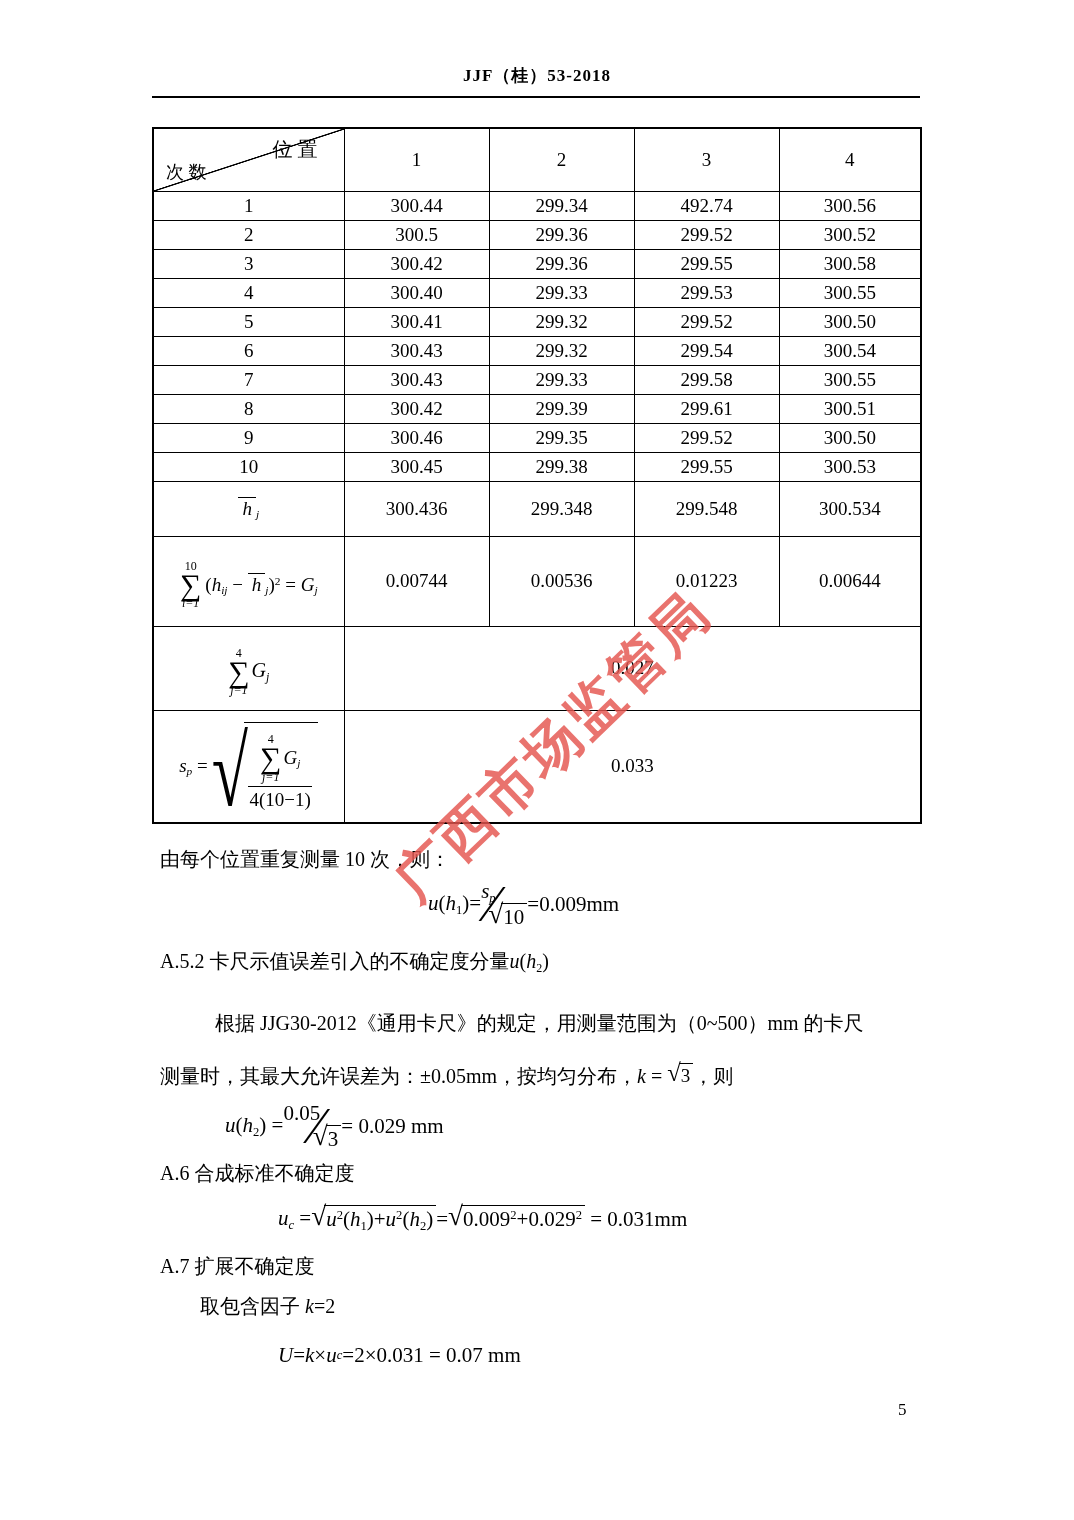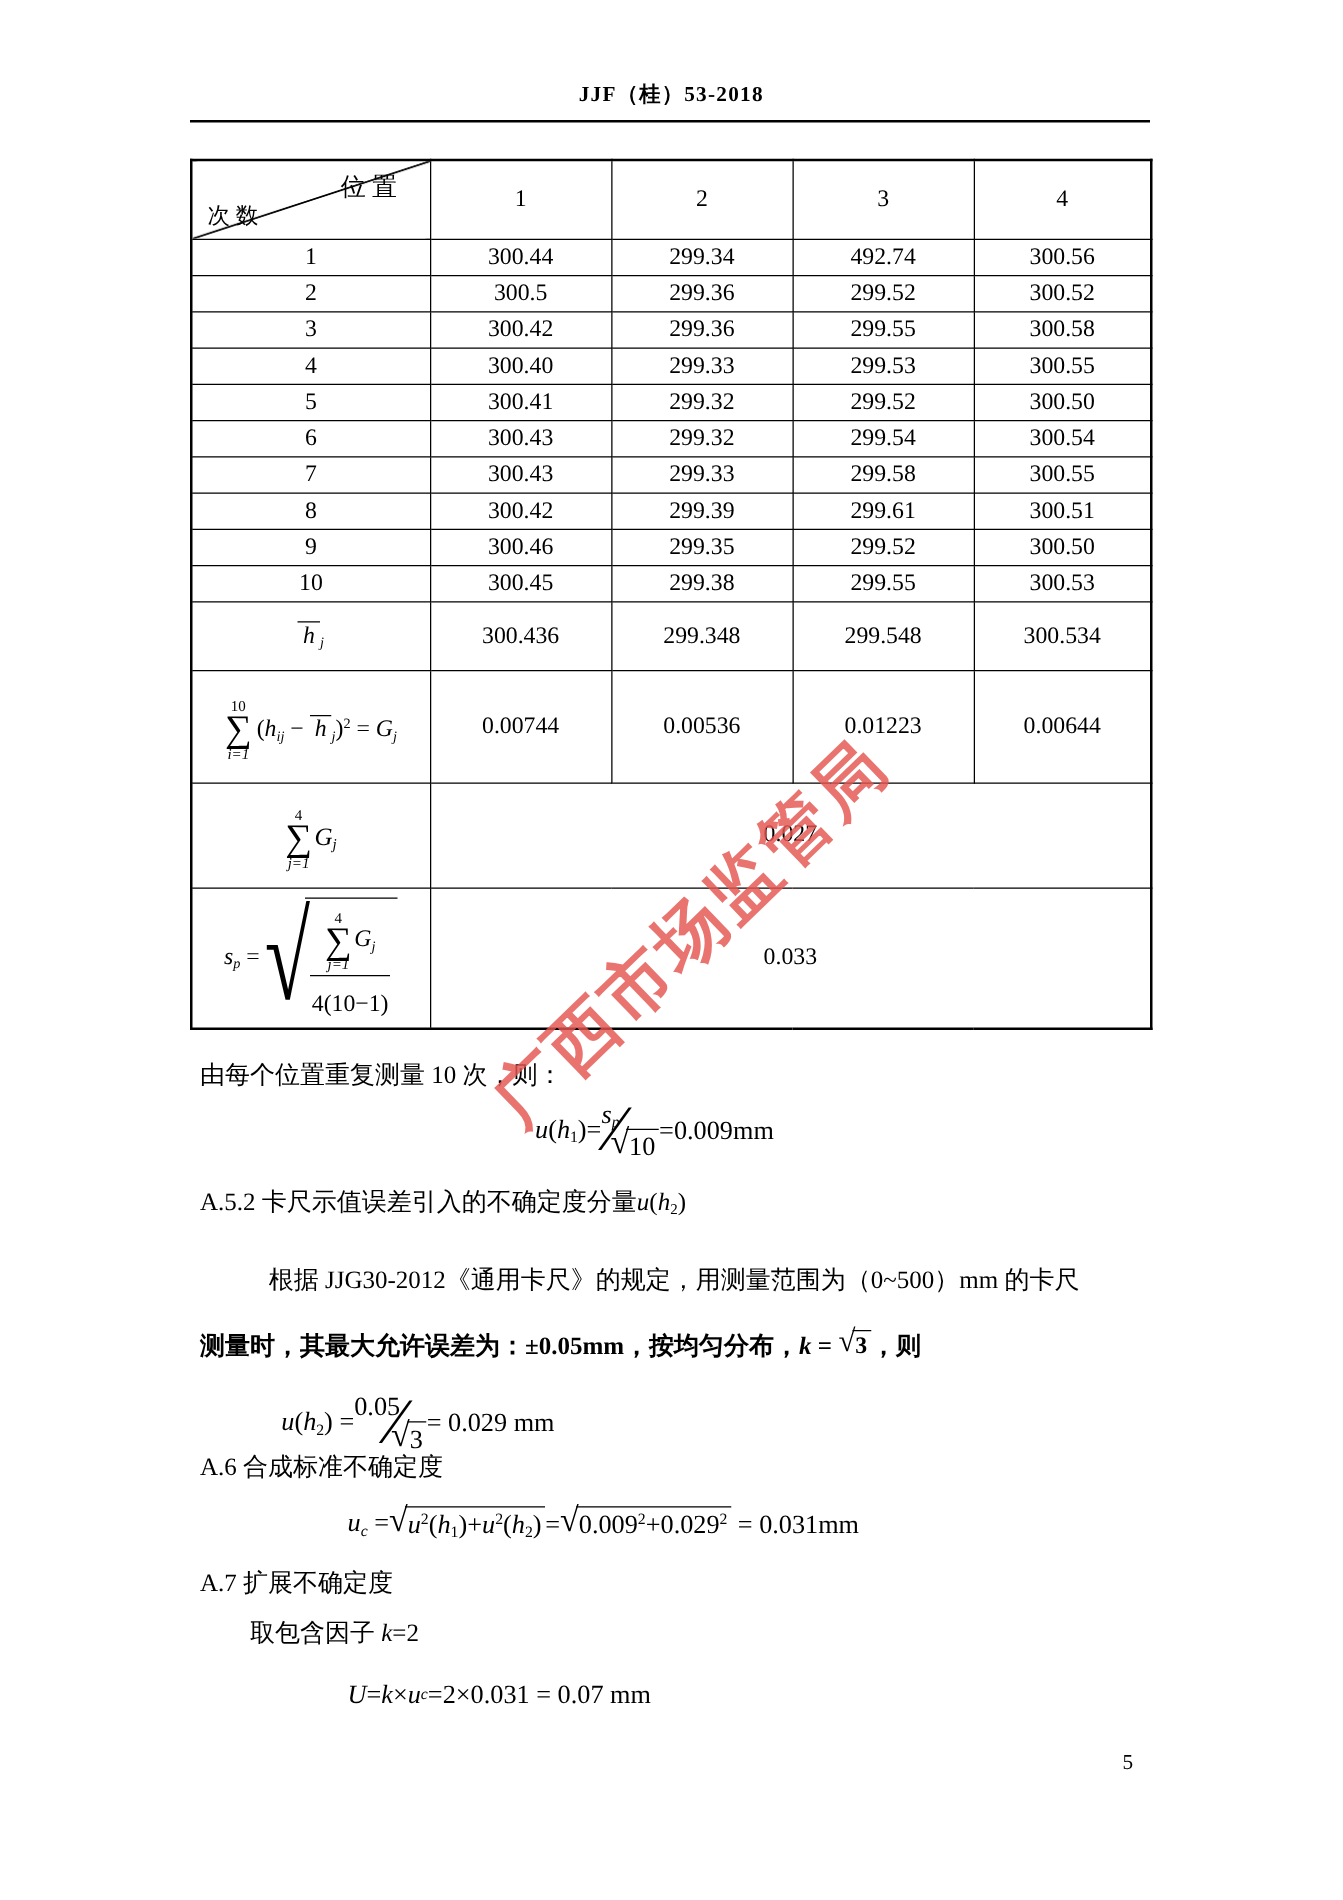--- a/index.html
+++ b/index.html
@@ -62,21 +62,21 @@
   .g-label { display: inline-flex; align-items: center; gap: 4px; }
   .mean-label { font-size: 20px; }
   .sumg-label { display: inline-flex; align-items: center; gap: 2px; font-size: 20px; }
   
   .sp-label { display: inline-flex; align-items: center; font-size: 19px; }
   .bigroot { display: inline-flex; align-items: flex-start; margin-left: 4px; }
   .bigroot-sym { font-size: 66px; line-height: 1; transform: scaleY(1.5); transform-origin: top center; margin-right: -4px; font-weight: 100; }
   .bigroot-body { border-top: 1.6px solid #000; padding: 3px 6px 0 4px; }
   .frac { display: inline-flex; flex-direction: column; align-items: center; }
   .frac-top { display: inline-flex; align-items: center; gap: 2px; border-bottom: 1.5px solid #000; padding: 0 12px 3px 12px; }
-  .frac-bot { padding-top: 12px; font-size: 19px; }
+  .frac-bot { padding-top: 2px; font-size: 19px; }
   
   .watermark {
     position: absolute; left: 553px; top: 747px;
     transform: translate(-50%, -50%) rotate(-44deg);
     font-size: 56px; font-weight: bold; letter-spacing: 3px;
     white-space: nowrap; opacity: 0.82; z-index: 10;
     pointer-events: none;
   }
   
   .tline { position: absolute; font-size: 20px; white-space: nowrap; }
@@ -277,28 +277,28 @@
     </span>
     <span>=0.009mm</span>
   </div>
 
   <div class="tline" style="left:160px; top:948px;">
     <span>A.5.2 卡尺示值误差引入的不确定度分量</span><i class="mi">u</i><span>(</span><i class="mi">h</i><sub class="ms">2</sub><span>)</span>
   </div>
 
   <div class="tline" style="left:215px; top:1010px;">根据 JJG30-2012《通用卡尺》的规定，用测量范围为（0~500）mm 的卡尺</div>
 
-  <div class="tline" style="left:160px; top:1063px;font-weight:bold;">
+  <div class="tline" style="left:160px; top:1063px;">
     <span>测量时，其最大允许误差为：±0.05mm，按均匀分布，</span><i class="mi">k</i><span> = </span><span class="sqrt sqrt-sm">
         <span class="sqrt-sym">√</span>
         <span class="sqrt-body">3</span>
       </span><span>，则</span>
   </div>
 
-  <div class="mathline" style="left:225px; top:1095px; height:62px;margin-top:12px;">
+  <div class="mathline" style="left:225px; top:1095px; height:62px;">
     <span><i class="mi">u</i><span>(</span><i class="mi">h</i><sub class="ms">2</sub><span>)</span><span> = </span></span>
     <span class="sfrac">
       <span class="sfrac-num">0.05</span>
       <span class="sfrac-slash">∕</span>
       <span class="sfrac-den"><span class="sqrt">
             <span class="sqrt-sym">√</span>
             <span class="sqrt-body">3</span>
           </span></span>
     </span>
     <span>= 0.029 mm</span>

